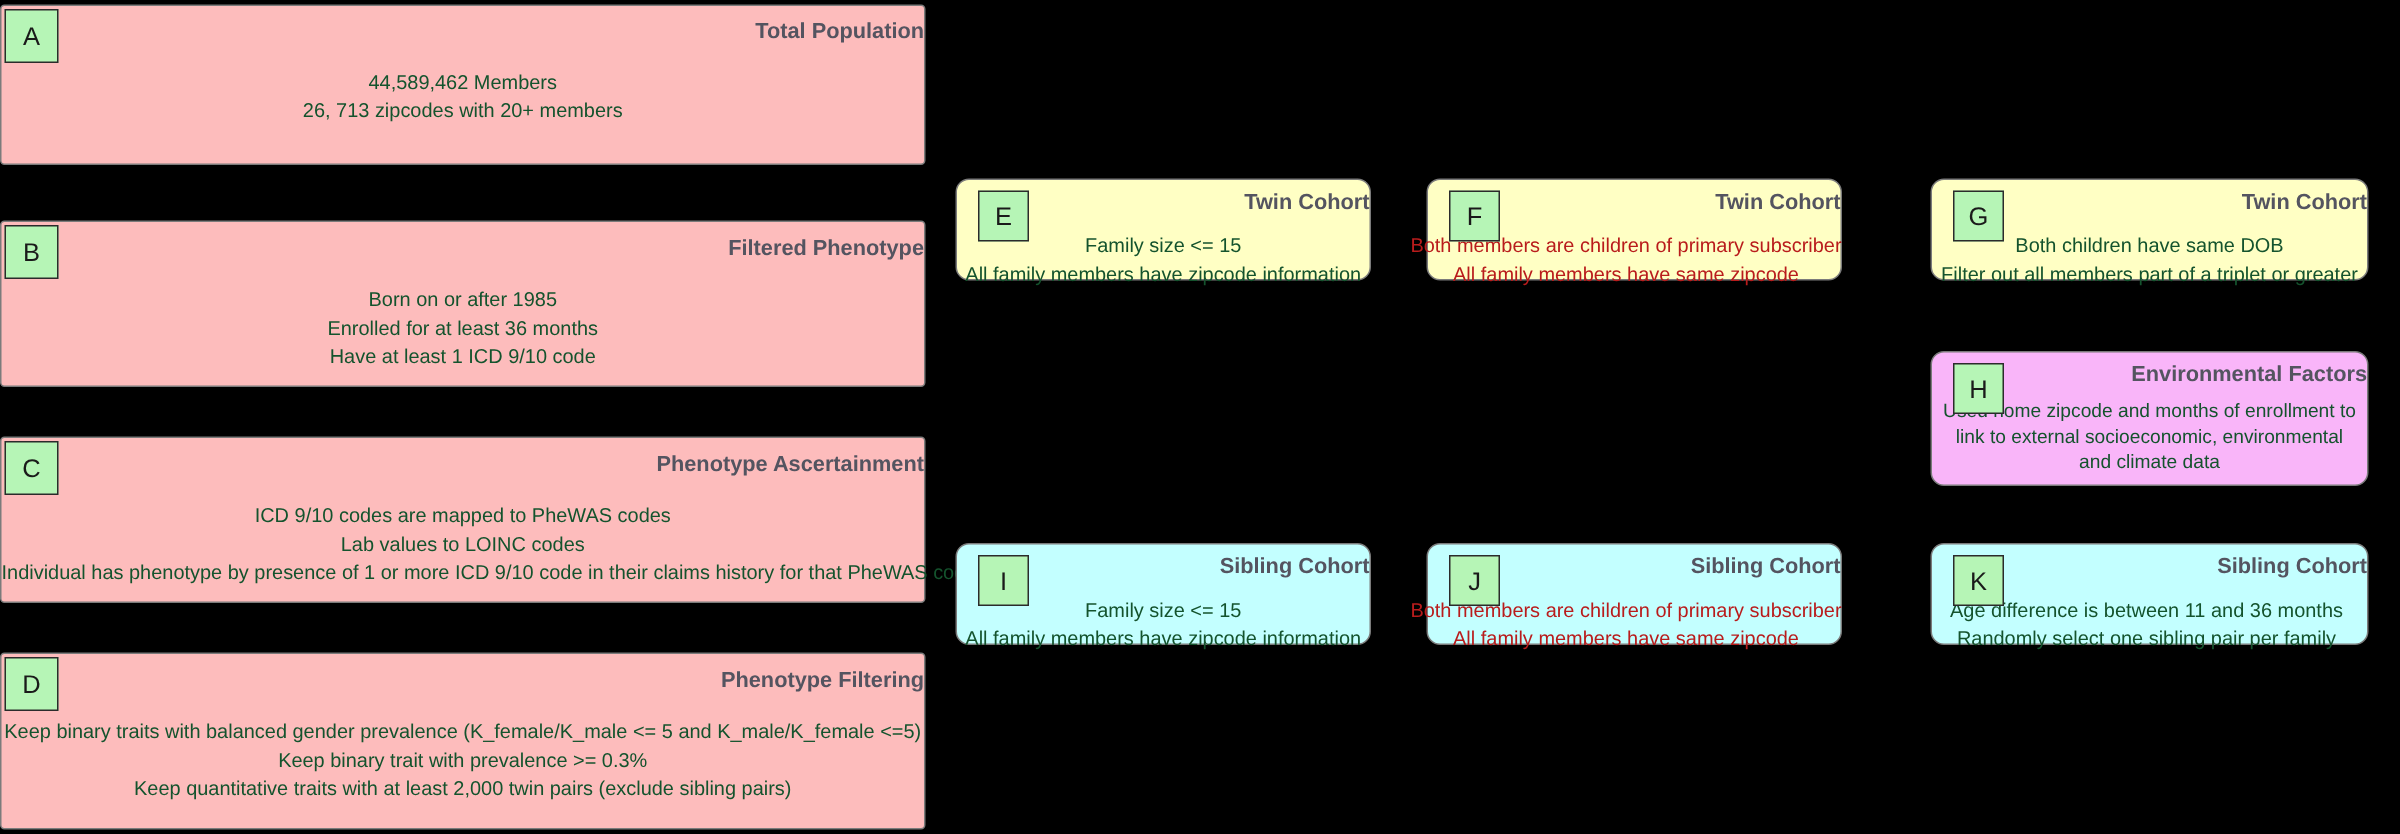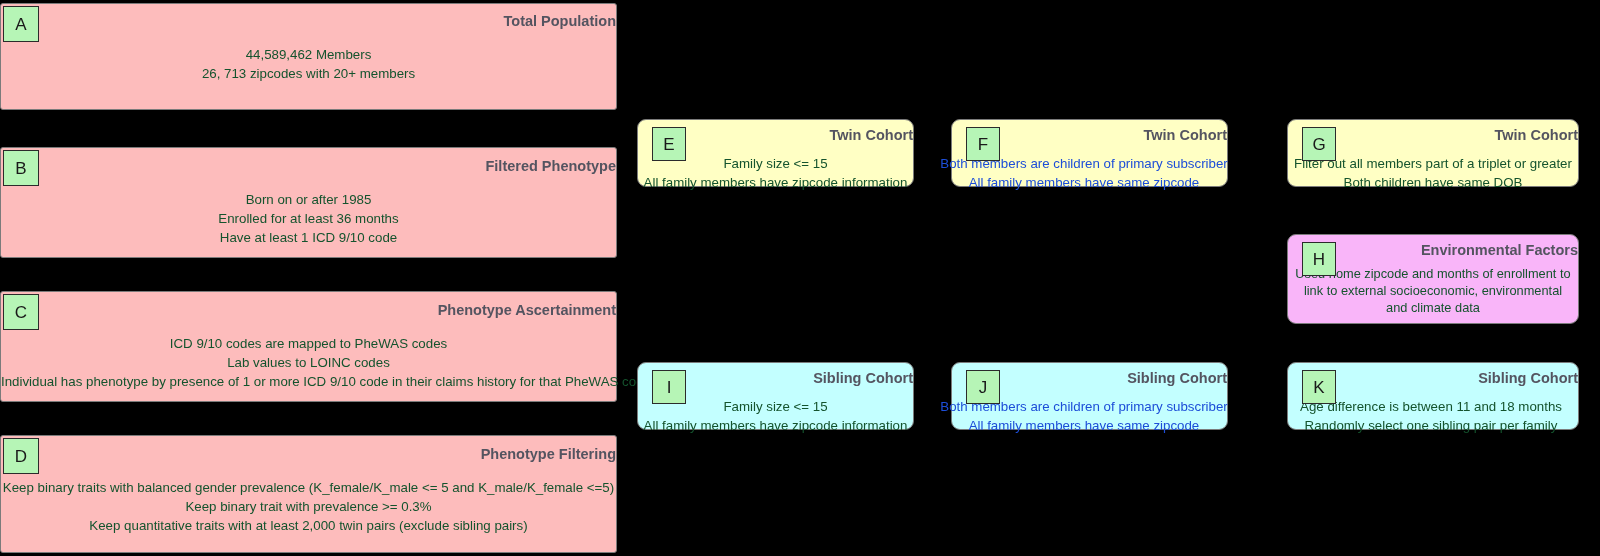--- a/index.html
+++ b/index.html
@@ -54,21 +54,21 @@
     width: 100%;
   }
   .lines {
     text-align: center;
     color: #14532d;
     font-size: 13.3px;
     line-height: 19px;
     width: 100%;
     white-space: nowrap;
   }
-  .lines.dim { color: #1d4ed8; }
+  .lines.dim { color: #b91c1c; }
   .lines.wrap { white-space: normal; }
 
   
   #node-a { left: 0px;    top: 3px;   width: 617px; height: 107px; padding-top: 9px; }
   #node-b { left: 0px;    top: 147px; width: 617px; height: 111px; padding-top: 10px; }
   #node-c { left: 0px;    top: 291px; width: 617px; height: 111px; padding-top: 10px; }
   #node-d { left: 0px;    top: 435px; width: 617px; height: 118px; padding-top: 10px; }
 
   #node-e { left: 637px;  top: 119px; width: 277px; height: 68px;  padding-top: 7px; }
   #node-f { left: 951px;  top: 119px; width: 277px; height: 68px;  padding-top: 7px; }
@@ -137,22 +137,22 @@
   <div class="node yellow" id="node-f">
     <span class="badge sq34">F</span>
     <div class="title">Twin Cohort</div>
     <div class="lines dim">Both members are children of primary subscriber</div>
     <div class="lines dim">All family members have same zipcode</div>
   </div>
 
   <div class="node yellow" id="node-g">
     <span class="badge sq34">G</span>
     <div class="title">Twin Cohort</div>
+    <div class="lines">Both children have same DOB</div>
     <div class="lines">Filter out all members part of a triplet or greater</div>
-    <div class="lines">Both children have same DOB</div>
   </div>
 
   <div class="node magenta" id="node-h">
     <span class="badge sq34">H</span>
     <div class="title">Environmental Factors</div>
     <div class="lines wrap">Used home zipcode and months of enrollment to link to external socioeconomic, environmental and climate data</div>
   </div>
 
   <div class="node cyan" id="node-i">
     <span class="badge sq34">I</span>
@@ -164,17 +164,17 @@
   <div class="node cyan" id="node-j">
     <span class="badge sq34">J</span>
     <div class="title">Sibling Cohort</div>
     <div class="lines dim">Both members are children of primary subscriber</div>
     <div class="lines dim">All family members have same zipcode</div>
   </div>
 
   <div class="node cyan" id="node-k">
     <span class="badge sq34">K</span>
     <div class="title">Sibling Cohort</div>
-    <div class="lines">Age difference is between 11 and 18 months</div>
+    <div class="lines">Age difference is between 11 and 36 months</div>
     <div class="lines">Randomly select one sibling pair per family</div>
   </div>
 
 </div>
 
 </body></html>

